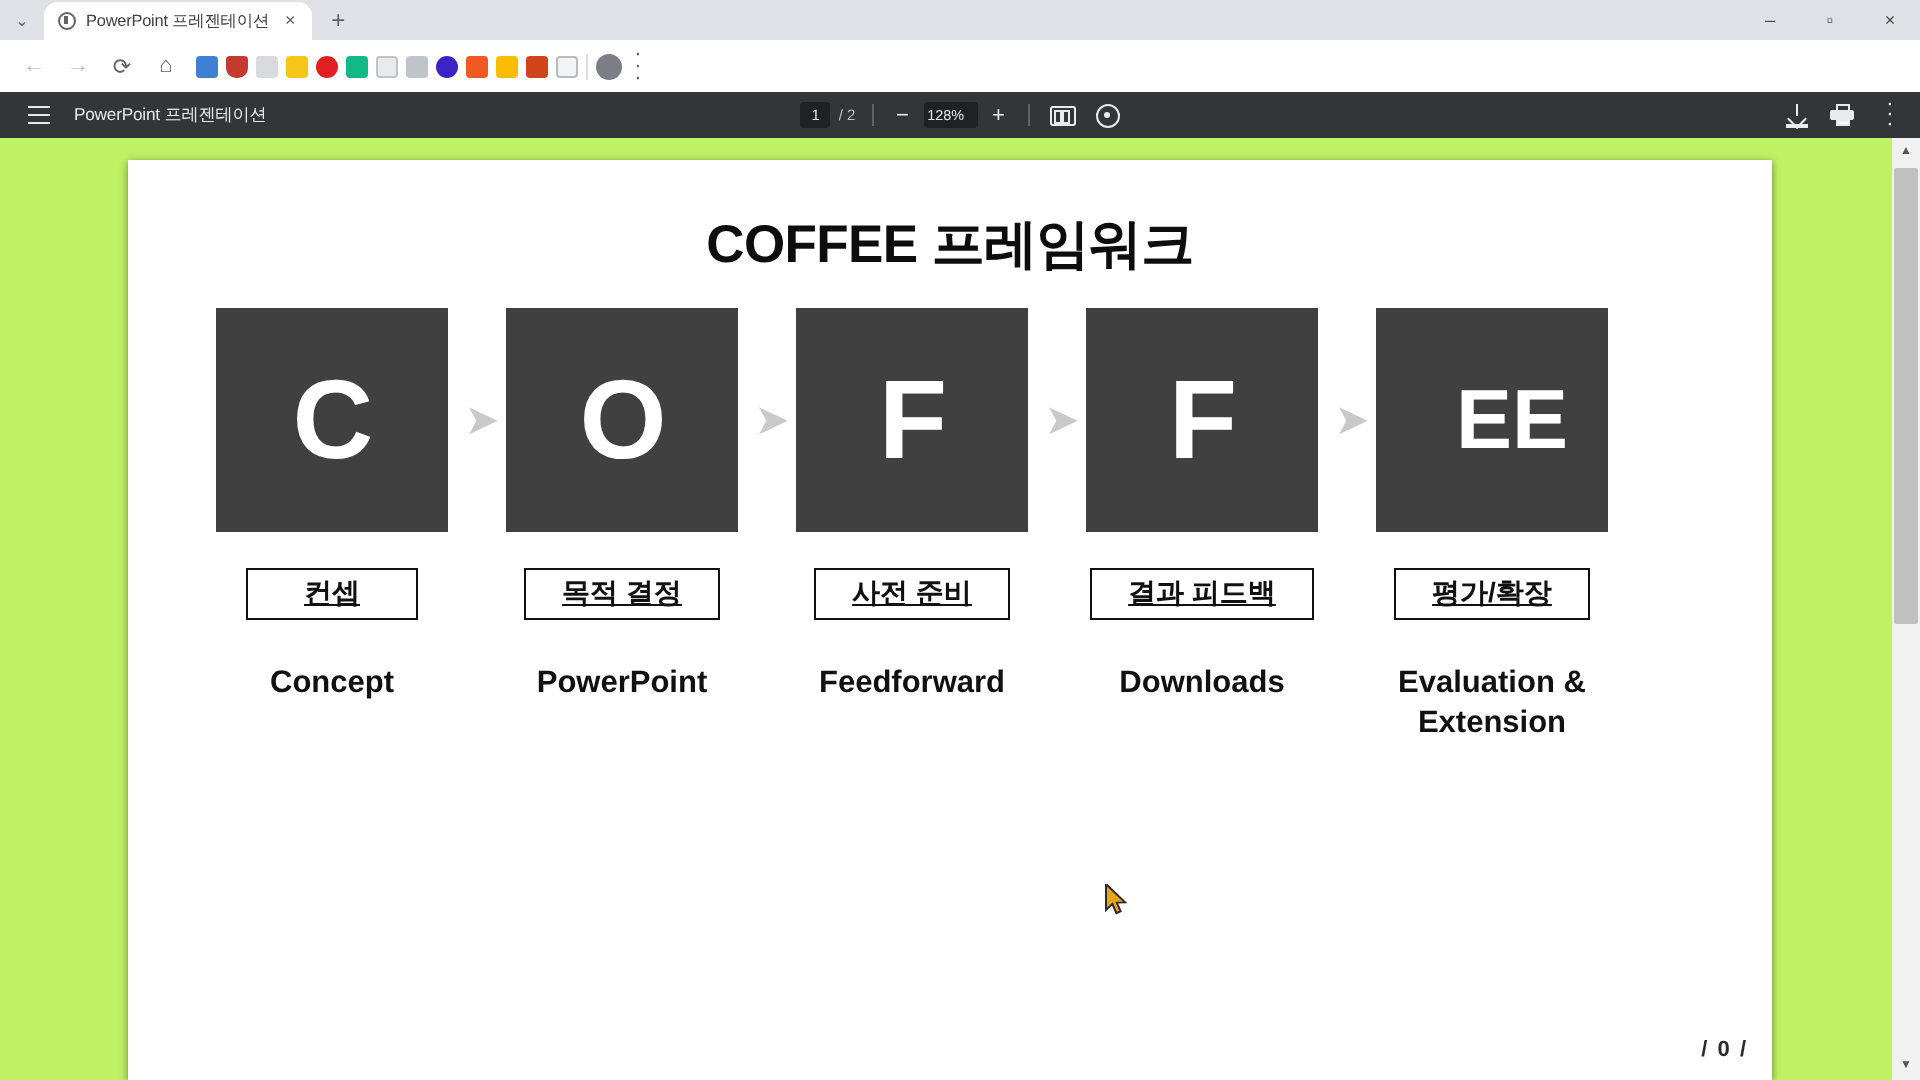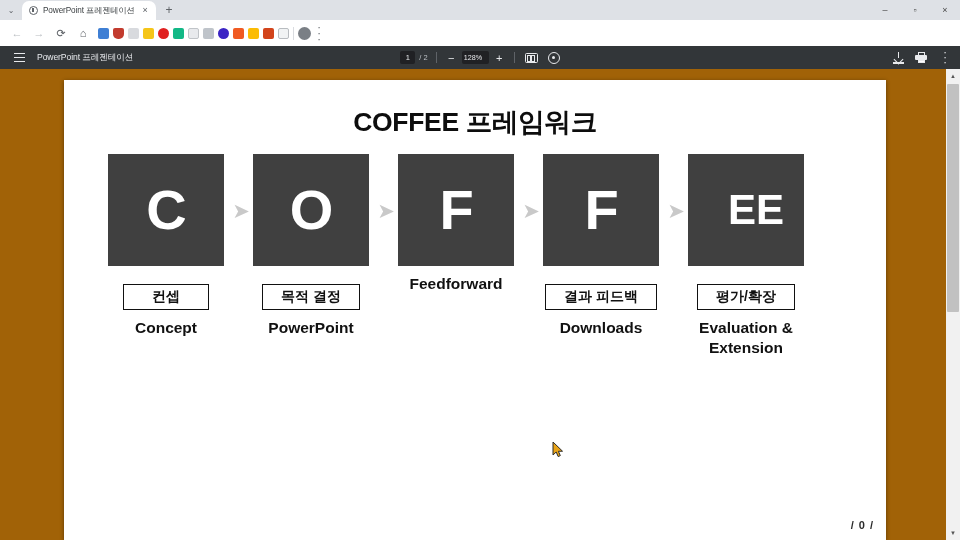--- a/index.html
+++ b/index.html
@@ -148,21 +148,21 @@
                  background:#e8eaed; border-radius:1px; }
   .prico .out { position:absolute; left:2.5px; bottom:0; width:7px; height:3.5px;
                 background:#fff; border:1px solid #e8eaed; }
   .kebab-w { width: 14px; text-align:center; color:#e8eaed; font-size:11px;
              line-height:5px; }
   .kebab-w span { display:block; }
 
   
   .viewer {
     position: absolute; left: 0; top: 69px; width: 960px; height: 471px;
-    background: #a16207; overflow: hidden;
+    background: #bef264; overflow: hidden;
   }
   .slide {
     position: absolute; left: 64px; top: 11px; width: 822px; height: 460px;
     background: #ffffff; box-shadow: 0 1px 4px rgba(0,0,0,0.45);
   }
 
   .slide-title {
     position: absolute; left: 0; right: 0; top: 24px; text-align: center;
     font-size: 26.5px; font-weight: bold; color: #0d0d0d;
     letter-spacing: -0.3px;
@@ -179,24 +179,24 @@
   }
   .letterbox span {
     color: #ffffff; font-size: 56px; font-weight: bold; line-height: 1;
     letter-spacing: -1px;
   }
   .letterbox.pair span { font-size: 42px; letter-spacing: 0px; margin-left: 20px; }
   .korbox {
     margin-top: 18px; height: 26px; min-width: 86px; padding: 0 18px;
     border: 1.8px solid #111; background: #fff;
     display: flex; align-items: center; justify-content: center;
-    font-size: 14px; font-weight: bold; color: #111; white-space: nowrap;
+    font-size: 14px; font-weight: bold; color: #111; white-space: nowrap; text-decoration: underline;
   }
   .engcap {
-    margin-top: 8px; font-size: 15.5px; font-weight: bold; color: #111;
+    margin-top: 22px; font-size: 15.5px; font-weight: bold; color: #111;
     text-align: center; line-height: 1.32; white-space: pre-line;
   }
   .arrow {
     position: absolute; top: 48px; width: 18px; height: 17px;
     color: #c9c9c9; font-size: 21px; line-height: 17px; text-align: center;
   }
 
   .pagemark {
     position: absolute; right: 12px; bottom: 9px;
     font-size: 11px; font-weight: bold; color: #2a2a2a; letter-spacing: 1px;
@@ -324,20 +324,21 @@
           </div>
           <div class="korbox">목적 결정</div>
           <div class="engcap">PowerPoint</div>
         </div>
         <div class="arrow" style="left:269px">➤</div>
 
         <div class="col" style="left:290px">
           <div class="letterbox">
             <span>F</span>
           </div>
+          <div class="korbox">사전 준비</div>
           <div class="engcap">Feedforward</div>
         </div>
         <div class="arrow" style="left:414px">➤</div>
 
         <div class="col" style="left:435px">
           <div class="letterbox">
             <span>F</span>
           </div>
           <div class="korbox">결과 피드백</div>
           <div class="engcap">Downloads</div>

